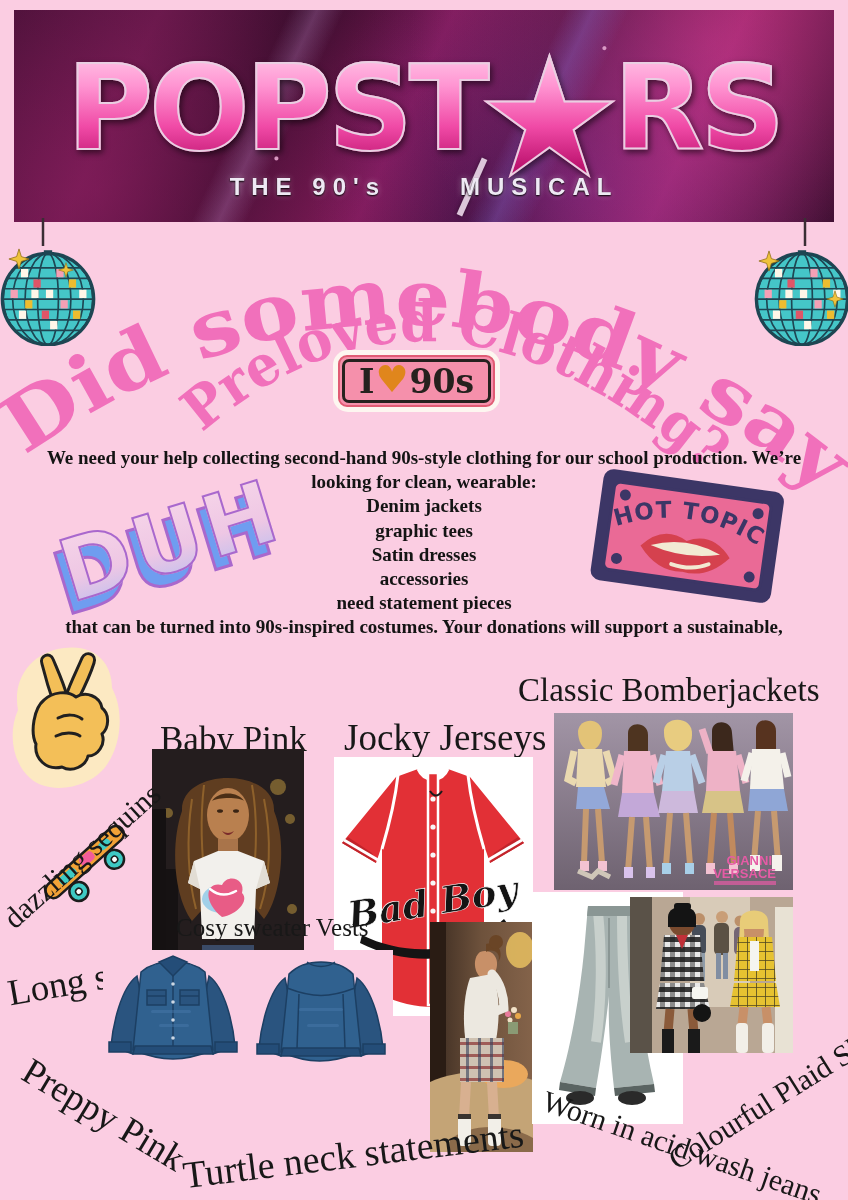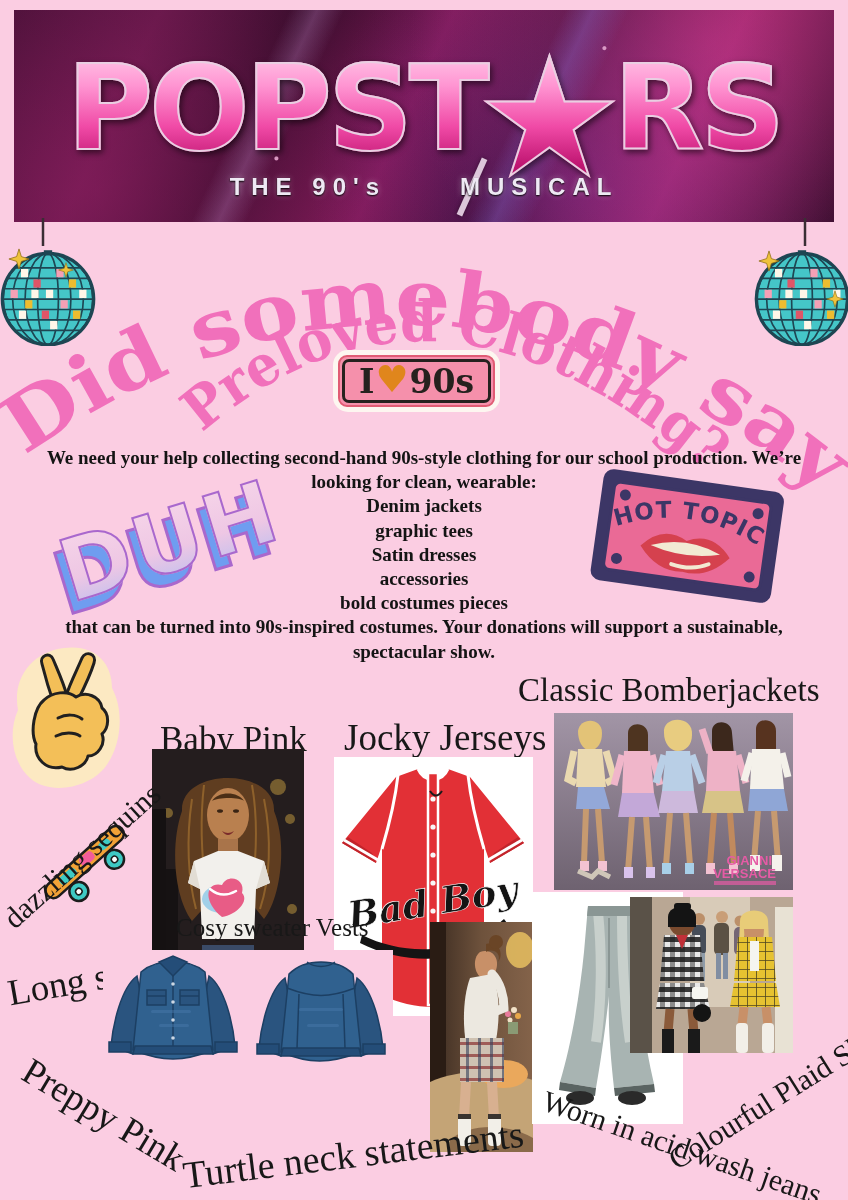--- a/index.html
+++ b/index.html
@@ -163,23 +163,22 @@
     </div>
   </div>
 
   <div class="intro">
     <div>We need your help collecting second-hand 90s-style clothing for our school production. We’re</div>
     <div>looking for clean, wearable:</div>
     <div>Denim jackets</div>
     <div>graphic tees</div>
     <div>Satin dresses</div>
     <div>accessories</div>
-    <div>bold costumes pieces</div>
+    <div>need statement pieces</div>
     <div>that can be turned into 90s-inspired costumes. Your donations will support a sustainable,</div>
-    <div>spectacular show.</div>
   </div>
 
   <div class="duh">
     <span class="duh-back">DUH</span>
     <span class="duh-front">DUH</span>
   </div>
 
   <svg class="abs" style="left:580px;top:466px" width="214" height="150" viewBox="0 0 214 150">
     <g transform="rotate(8 107 72)">
       <rect x="16" y="14" width="182" height="112" rx="10" fill="#3c3666"></rect>

